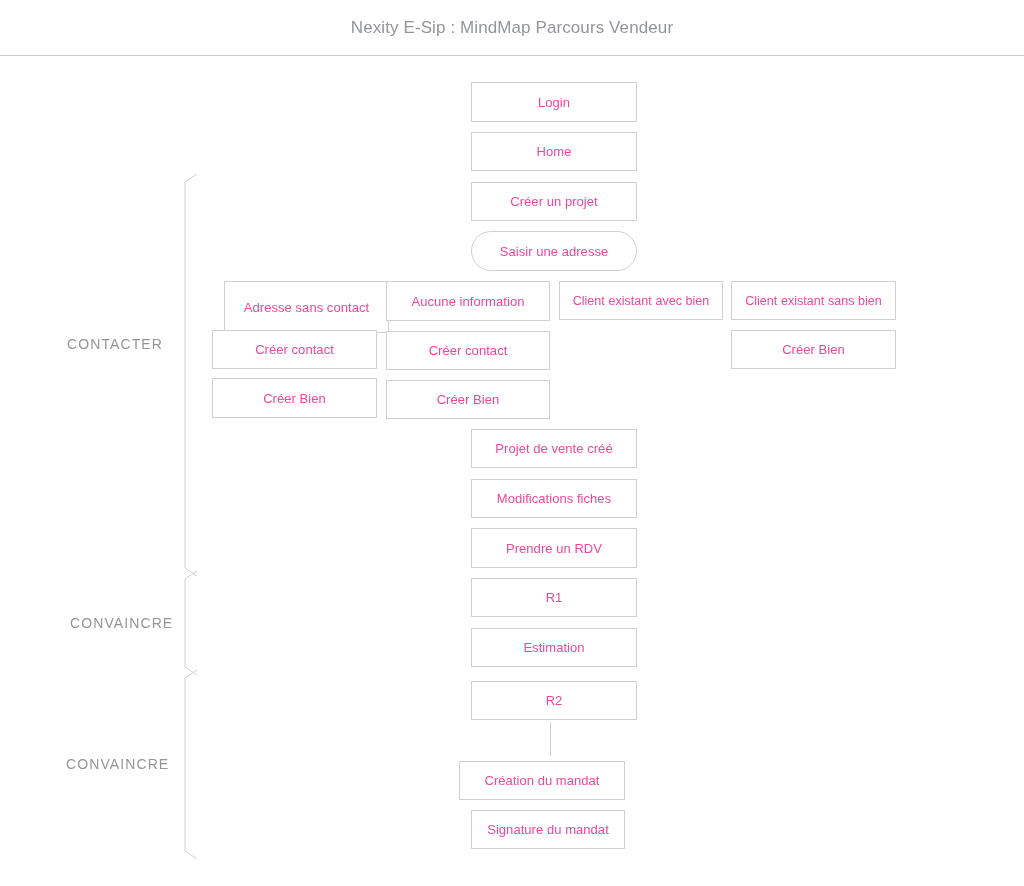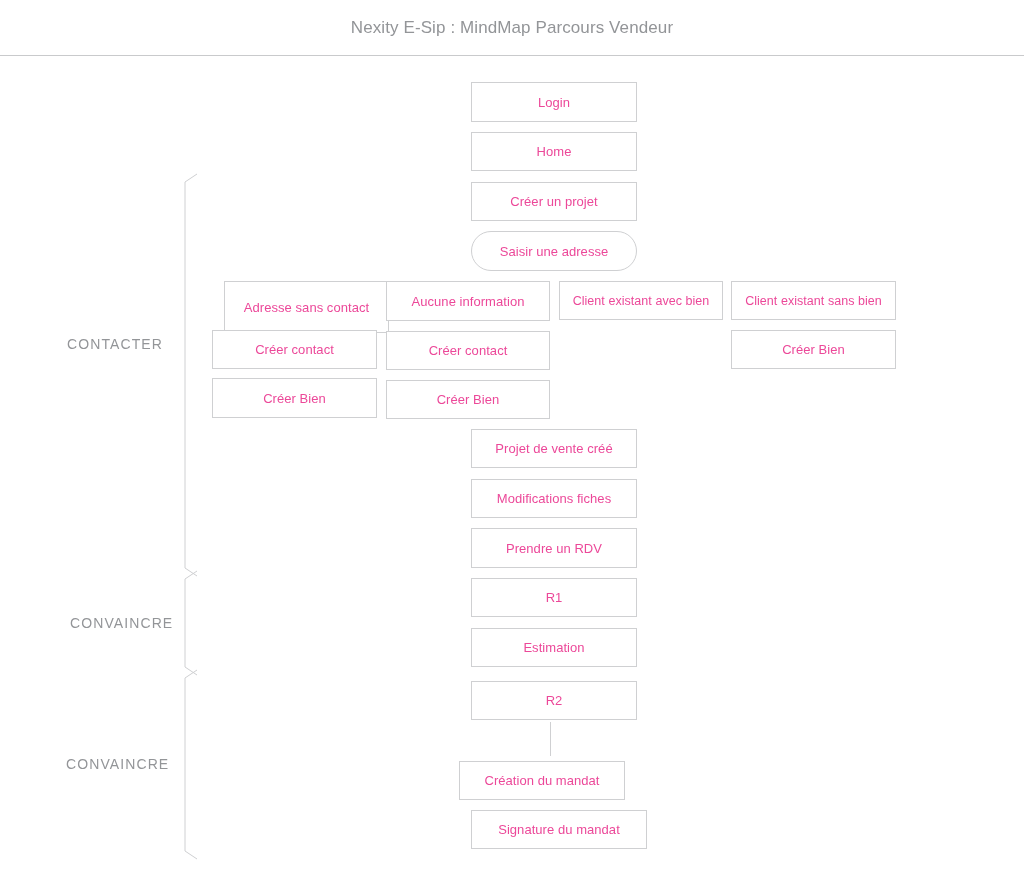--- a/index.html
+++ b/index.html
@@ -136,21 +136,21 @@
     </div>
     <div class="node" style="left: 471px; top: 628px; width: 166px; height: 39px;">
       <span>Estimation</span>
     </div>
     <div class="node" style="left: 471px; top: 681px; width: 166px; height: 39px;">
       <span>R2</span>
     </div>
     <div class="node" style="left: 459px; top: 761px; width: 166px; height: 39px;">
       <span>Création du mandat</span>
     </div>
-    <div class="node" style="left: 471px; top: 810px; width: 176px; height: 39px;">
+    <div class="node" style="left: 471px; top: 810px; width: 154px; height: 39px;">
       <span>Signature du mandat</span>
     </div>
     <div class="node" style="left: 208px; top: 281px; width: 165px; height: 52px; margin-left: 16px;">
       <span>Adresse sans contact</span>
     </div>
     <div class="node" style="left: 212px; top: 330px; width: 165px; height: 39px;">
       <span>Créer contact</span>
     </div>
     <div class="node" style="left: 212px; top: 378px; width: 165px; height: 40px;">
       <span>Créer Bien</span>

